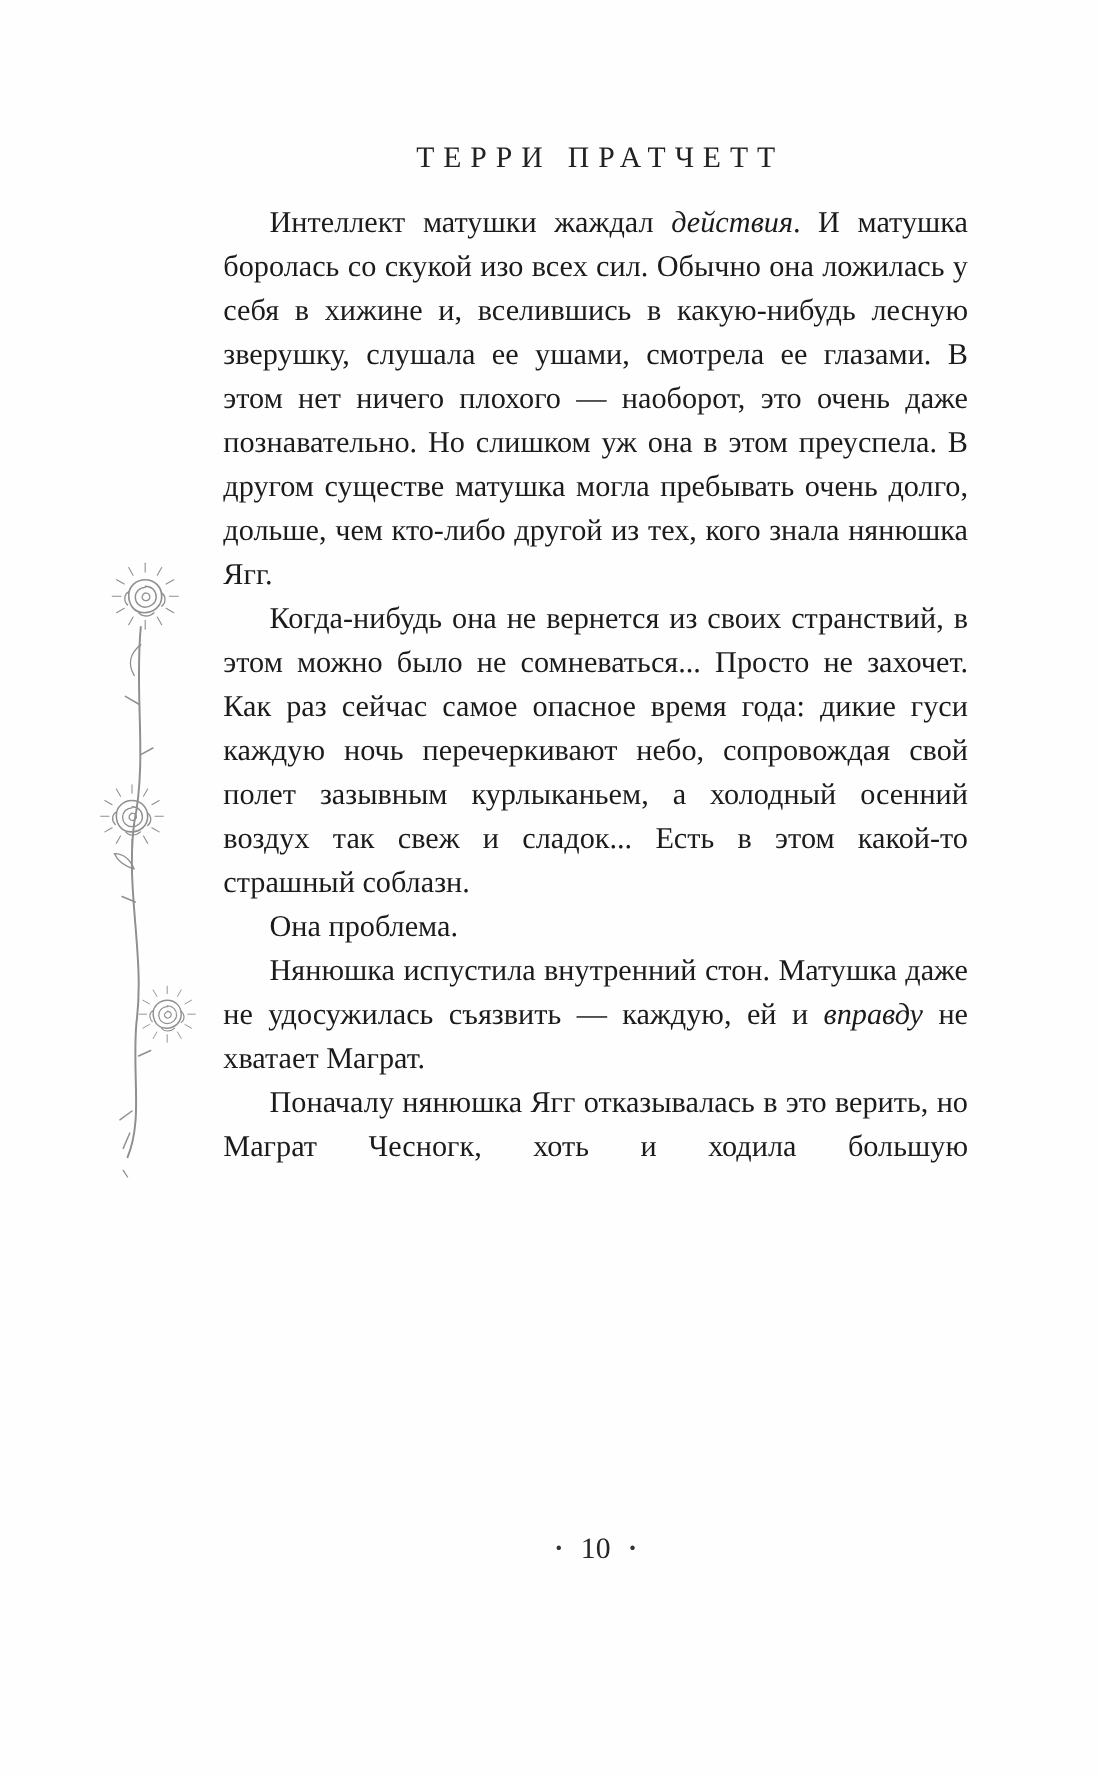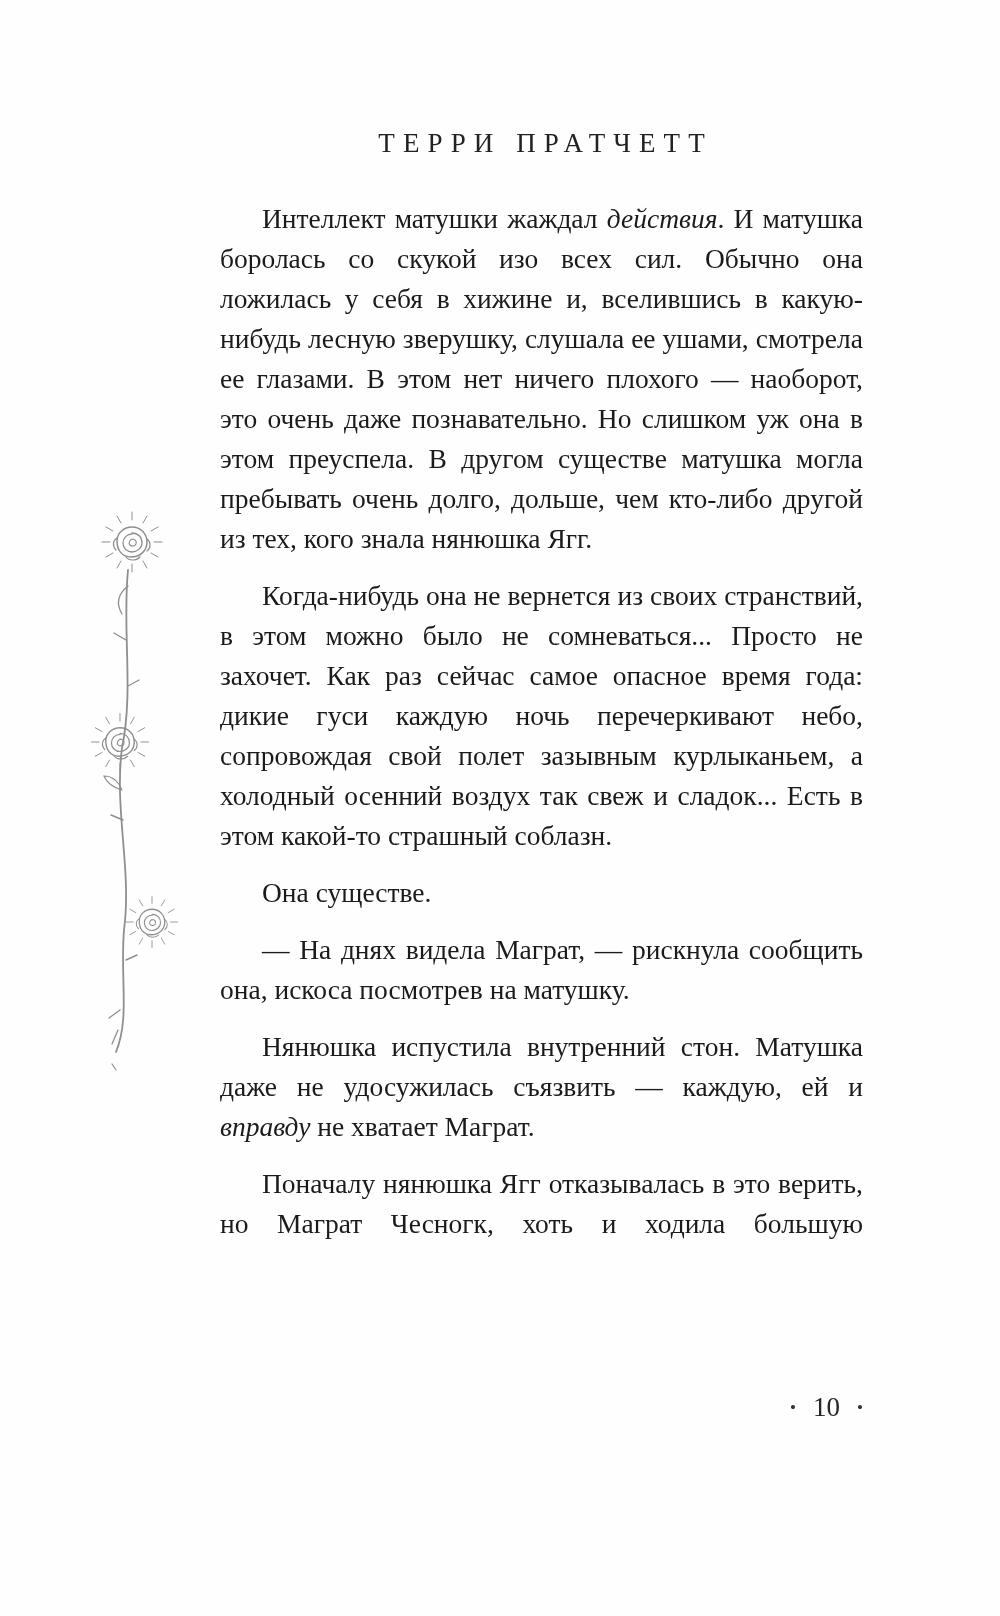--- a/index.html
+++ b/index.html
@@ -31,36 +31,36 @@
   .body-text {
     position: absolute;
     left: 203px;
     top: 182px;
     width: 677px;
     font-size: 27.5px;
     line-height: 40px;
     text-align: justify;
     hyphens: auto;
   }
-  .body-text p { text-indent: 42px; margin: 17px; font-family: Liberation Serif, serif; }
+  .body-text p { text-indent: 42px; margin: 0; font-family: Liberation Serif, serif; }
   .body-text p.continues { text-align-last: justify; }
   .body-text em { font-style: italic; }
   .rose-art {
     position: absolute;
     left: 76px;
     top: 490px;
     width: 122px;
     height: 584px;
   }
   .page-number {
     position: absolute;
     left: 203px;
     top: 1392px;
     width: 677px;
-    text-align: right;
+    text-align: center;
     font-size: 27px;
     color: #262626;
   }
   .page-number .bullet {
     font-size: 17px;
     vertical-align: 3px;
     margin: 0 17px;
     color: #333333;
   }
 </style>
@@ -113,22 +113,21 @@
 
       <path d="M36 574 l4 6" stroke-width="1.2"></path>
     </g>
   </svg>
 
   <div class="author-header">ТЕРРИ ПРАТЧЕТТ</div>
 
   <div class="body-text">
     <p><span>Интеллект матушки жаждал </span><em>действия</em><span>. И матушка боролась со скукой изо всех сил. Обычно она ложилась у себя в хижине и, вселившись в какую-нибудь лесную зверушку, слушала ее ушами, смотрела ее глазами. В этом нет ничего плохого — наоборот, это очень даже познавательно. Но слишком уж она в этом преуспела. В другом существе матушка могла пребывать очень долго, дольше, чем кто-либо другой из тех, кого знала нянюшка Ягг.</span></p>
     <p><span>Когда-нибудь она не вернется из своих странствий, в этом можно было не сомневаться... Просто не захочет. Как раз сейчас самое опасное время года: дикие гуси каждую ночь перечеркивают небо, сопровождая свой полет зазывным курлыканьем, а холодный осенний воздух так свеж и сладок... Есть в этом какой-то страшный соблазн.</span></p>
-    <p><span>Она существе.</span></p>
-    <p><span>— На днях видела Маграт, — рискнула сообщить она, искоса посмотрев на матушку.</span></p>
+    <p><span>Она проблема.</span></p>
     <p><span>Нянюшка испустила внутренний стон. Матушка даже не удосужилась съязвить — каждую, ей и </span><em>вправду</em><span> не хватает Маграт.</span></p>
     <p class="continues"><span>Поначалу нянюшка Ягг отказывалась в это верить, но Маграт Чесногк, хоть и ходила большую</span></p>
   </div>
 
   <div class="page-number">
     <span class="bullet">•</span><span>10</span><span class="bullet">•</span>
   </div>
 
 </div>
 

